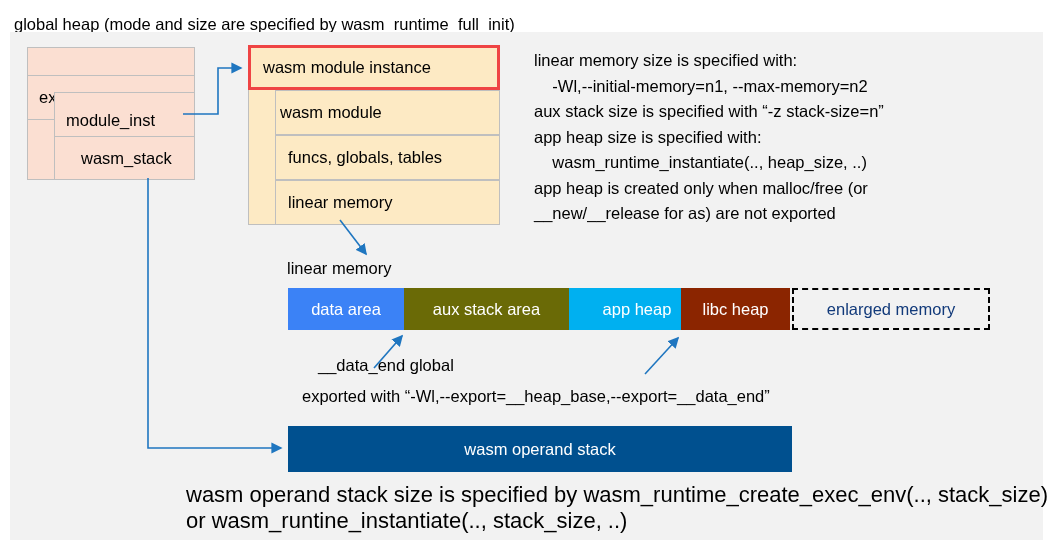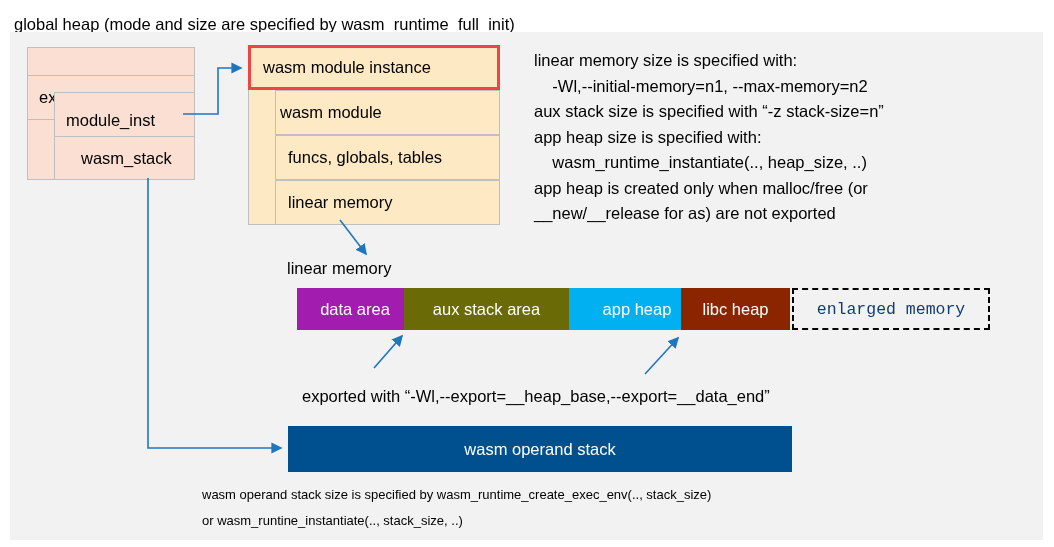--- a/index.html
+++ b/index.html
@@ -181,25 +181,24 @@
     position: absolute;
     left: 302px; top: 387px;
     font-size: 16.5px; color: #000000; white-space: nowrap;
   }
 
   
   #bottom-caption {
     position: absolute;
     left: 186px;
     top: 482px;
-    font-size: 13px;
+    font-size: 22px;
     line-height: 26px;
     color: #000000;
     white-space: pre;
-    margin-left: 16px;
   }
 
   svg.conn {
     position: absolute;
     left: 0; top: 0;
     width: 1054px; height: 547px;
     pointer-events: none;
     overflow: visible;
   }
 </style>
@@ -226,29 +225,30 @@
   <div id="notes">linear memory size is specified with:
     -Wl,--initial-memory=n1, --max-memory=n2
 aux stack size is specified with “-z stack-size=n”
 app heap size is specified with:
     wasm_runtime_instantiate(.., heap_size, ..)
 app heap is created only when malloc/free (or
 __new/__release for as) are not exported</div>
 
   <div id="linmem-label">linear memory</div>
   <div id="mem-bar" style="width: 702px;">
-      <div class="mem-seg" style="left: 9px; width: 116px; background: #a21caf;">data area</div>
+      <div class="mem-seg" style="left: 0px; width: 116px; background: #3b82f6;">data area</div>
       <div class="mem-seg" style="left: 116px; width: 165px; background: rgb(106, 106, 6);">aux stack area</div>
       <div class="mem-seg" style="left: 281px; width: 112px; background: rgb(0, 176, 240); padding-left: 24px;">app heap</div>
       <div class="mem-seg" style="left: 393px; width: 109px; background: rgb(139, 37, 0);">libc heap</div>
-      <div class="mem-seg dashed" style="left: 504px; width: 198px; font-family: Liberation Mono, monospace;">enlarged memory</div>
+      <div class="mem-seg dashed" style="left: 504px; width: 198px;">enlarged memory</div>
     </div>
 
   <div id="operand-bar">wasm operand stack</div>
 
+  <div id="ann-data-end">__data_end global</div>
   <div id="ann-exported">exported with “-Wl,--export=__heap_base,--export=__data_end”</div>
 
   <div id="bottom-caption">wasm operand stack size is specified by wasm_runtime_create_exec_env(.., stack_size)
 or wasm_runtine_instantiate(.., stack_size, ..)</div>
 
   <svg class="conn">
     <defs>
       <marker id="ah" markerWidth="7" markerHeight="7" refX="6" refY="3.5" orient="auto">
         <polygon points="0 0, 7 3.5, 0 7" fill="#1f76c0"></polygon>
       </marker>

